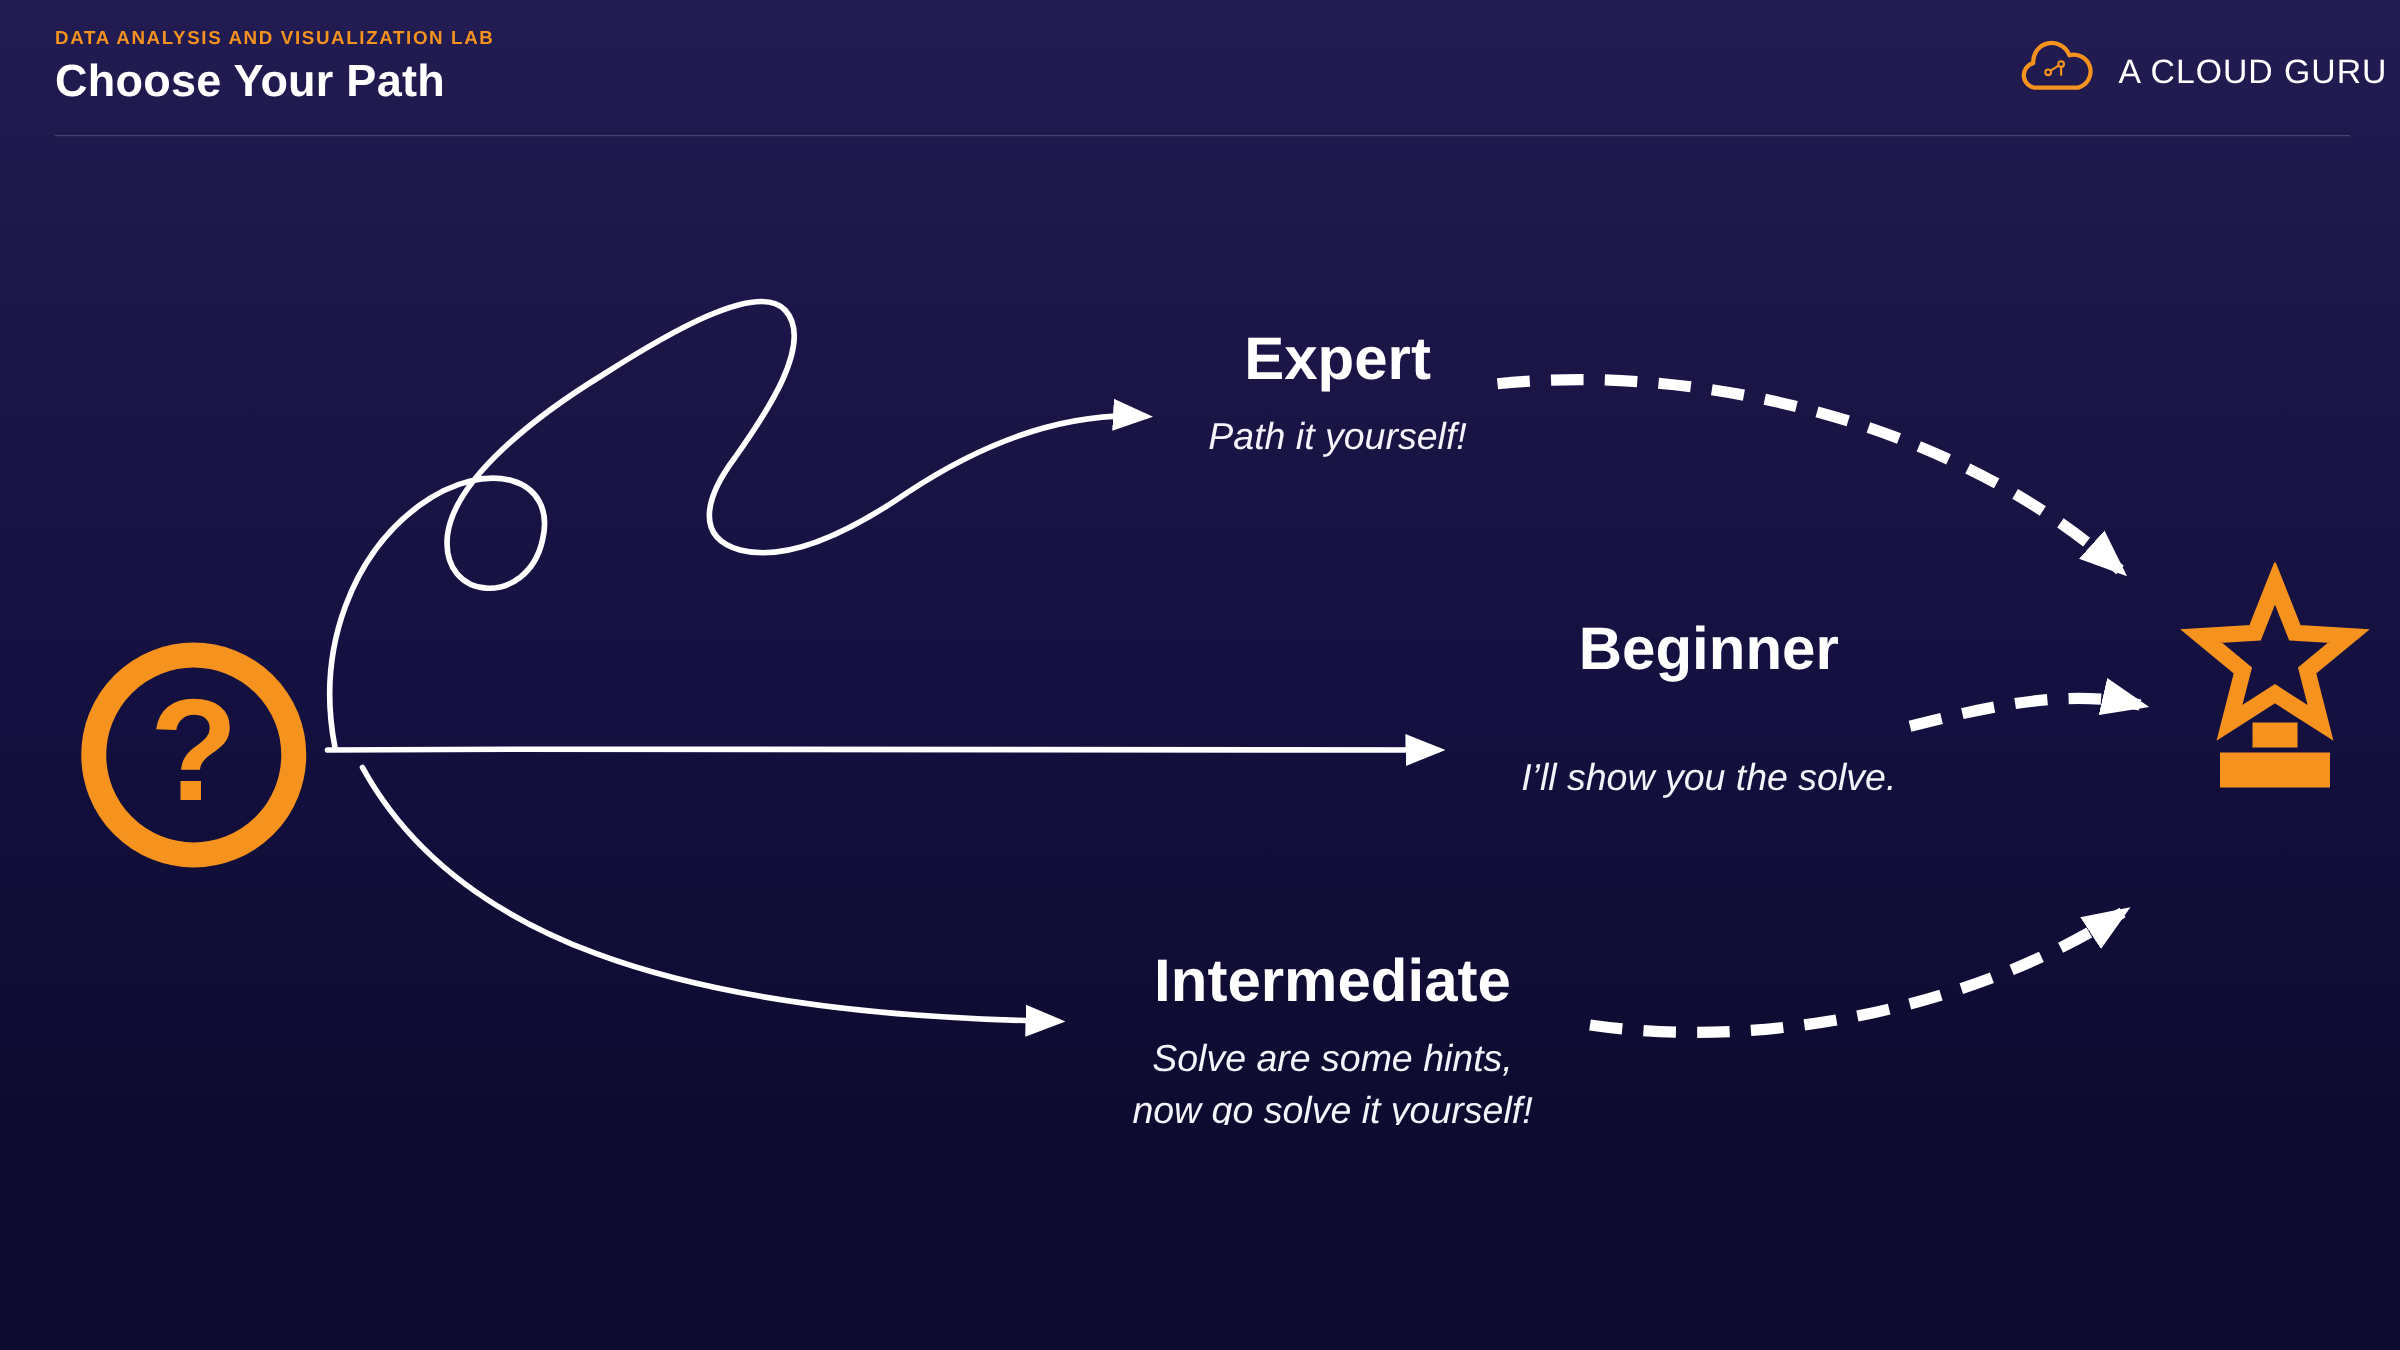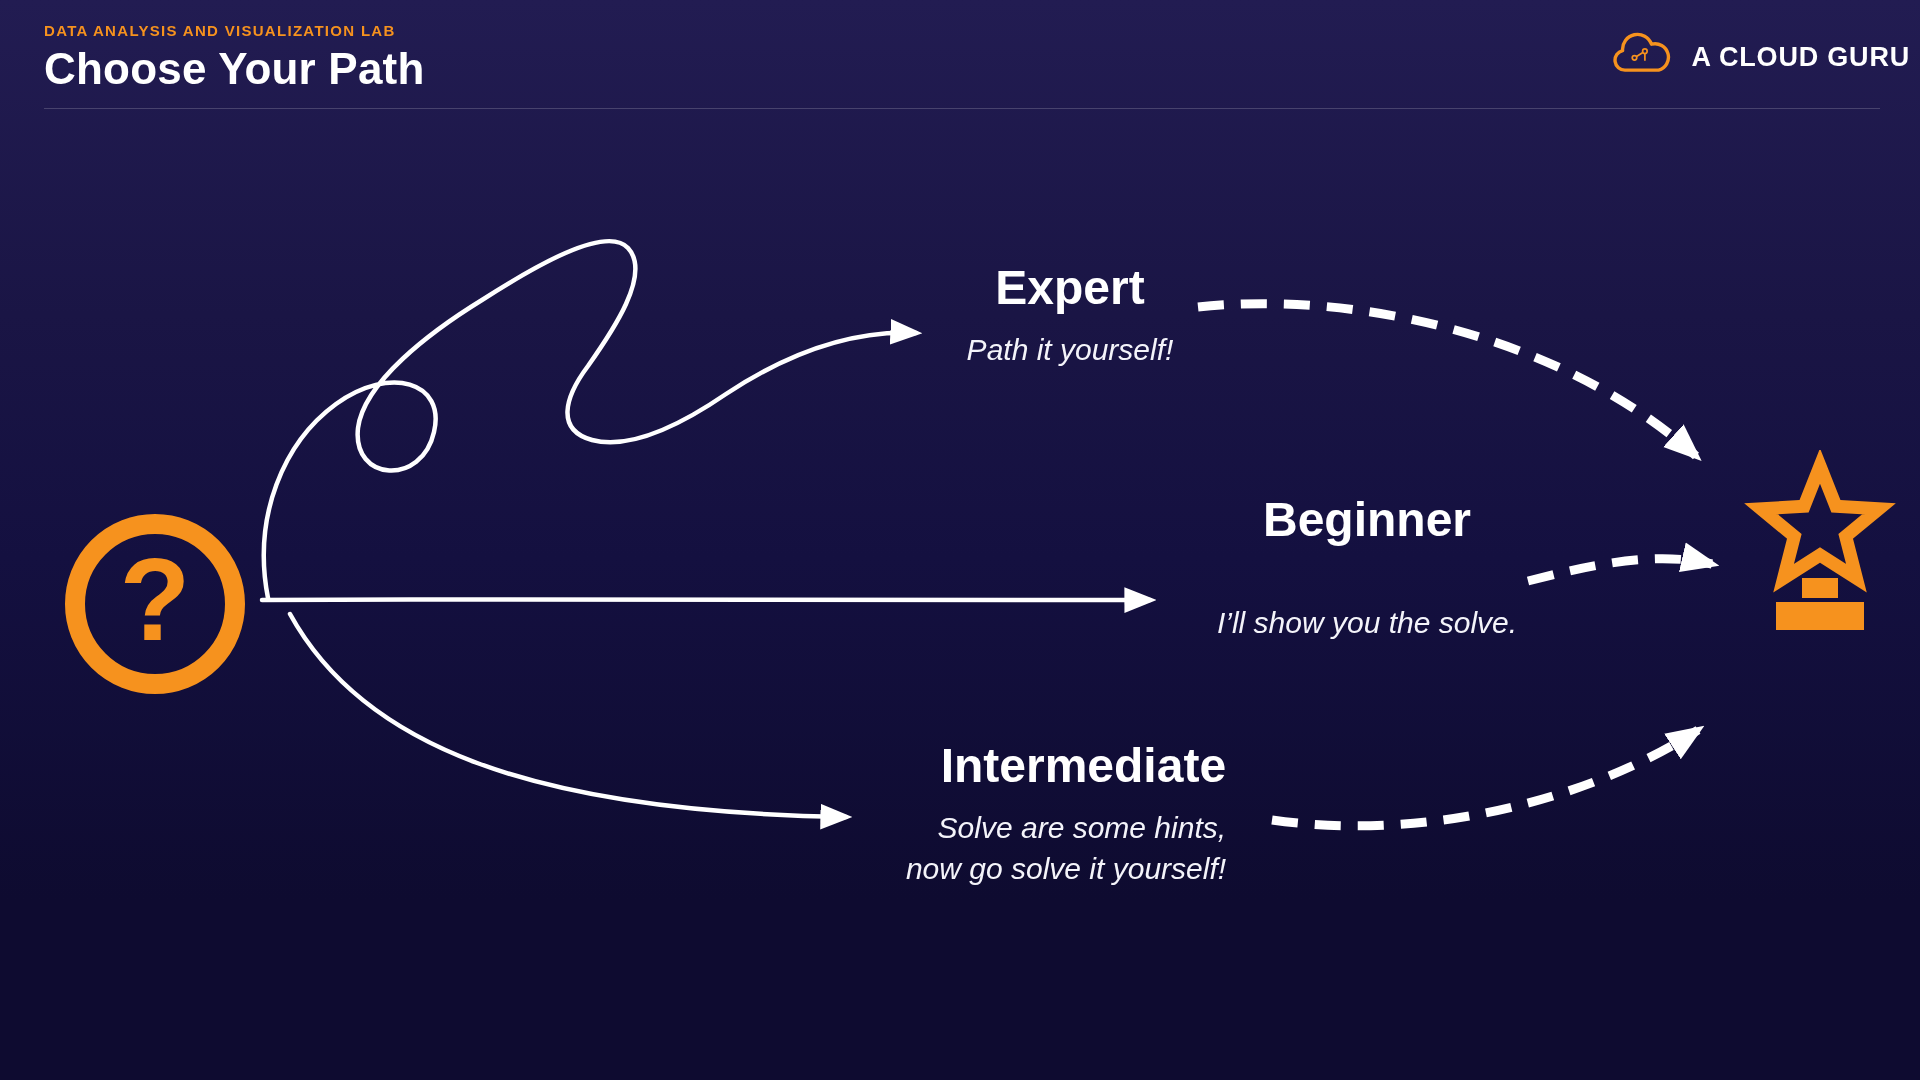--- a/index.html
+++ b/index.html
@@ -11,32 +11,32 @@
     font-family:"Liberation Sans",sans-serif;
     color:#ffffff;
   }
   
   .eyebrow{
     position:absolute;left:44px;top:22px;
     color:#f6921e;font-size:15px;font-weight:700;letter-spacing:1.3px;
   }
   .page-title{
     position:absolute;left:44px;top:44px;margin:0;
-    font-size:44px;font-weight:800;letter-spacing:.2px;color:#ffffff;
+    font-size:36px;font-weight:800;letter-spacing:.2px;color:#ffffff;
   }
   .header-divider{
     position:absolute;left:44px;right:40px;top:108px;height:1px;
     background:rgba(255,255,255,0.18);
   }
   .brand{
     position:absolute;top:32px;right:10px;
     display:flex;align-items:center;gap:14px;
   }
   .brand-name{
-    font-size:27px;font-weight:700;letter-spacing:.8px;color:#ffffff;white-space:nowrap;
+    font-size:27px;font-weight:400;letter-spacing:.8px;color:#ffffff;white-space:nowrap;
   }
   
   .question-badge{
     position:absolute;left:65px;top:514px;width:180px;height:180px;
     border:20px solid #f6921e;border-radius:50%;
     box-sizing:border-box;
     display:flex;align-items:center;justify-content:center;
   }
   .question-glyph{
     font-size:116px;font-weight:800;color:#f6921e;line-height:1;
@@ -45,21 +45,21 @@
   
   .lines{position:absolute;left:0;top:0;width:1920px;height:1080px;pointer-events:none;}
   .hand{stroke:#ffffff;stroke-width:4.5;fill:none;stroke-linecap:round;}
   .dash{stroke:#ffffff;stroke-width:9;fill:none;stroke-dasharray:26 17;stroke-linecap:butt;}
   
   .level{position:absolute;text-align:center;transform:translateX(-50%);}
   .level-title{font-size:48px;font-weight:700;color:#ffffff;line-height:1.1;margin-bottom:14px;}
   .level-tagline{font-size:30px;font-style:italic;font-weight:500;color:#f4f4fa;line-height:1.37;}
   .level-expert{left:1070px;top:262px;}
   .level-beginner{left:1367px;top:494px;}
-  .level-intermediate{left:1066px;top:740px;text-align:right;}
+  .level-intermediate{left:1066px;top:760px;}
   
   .trophy{position:absolute;left:1740px;top:450px;}
 </style>
 </head>
 <body>
 
 <div class="slide">
 
   <div class="eyebrow">DATA ANALYSIS AND VISUALIZATION LAB</div>
   <h1 class="page-title">Choose Your Path</h1>

